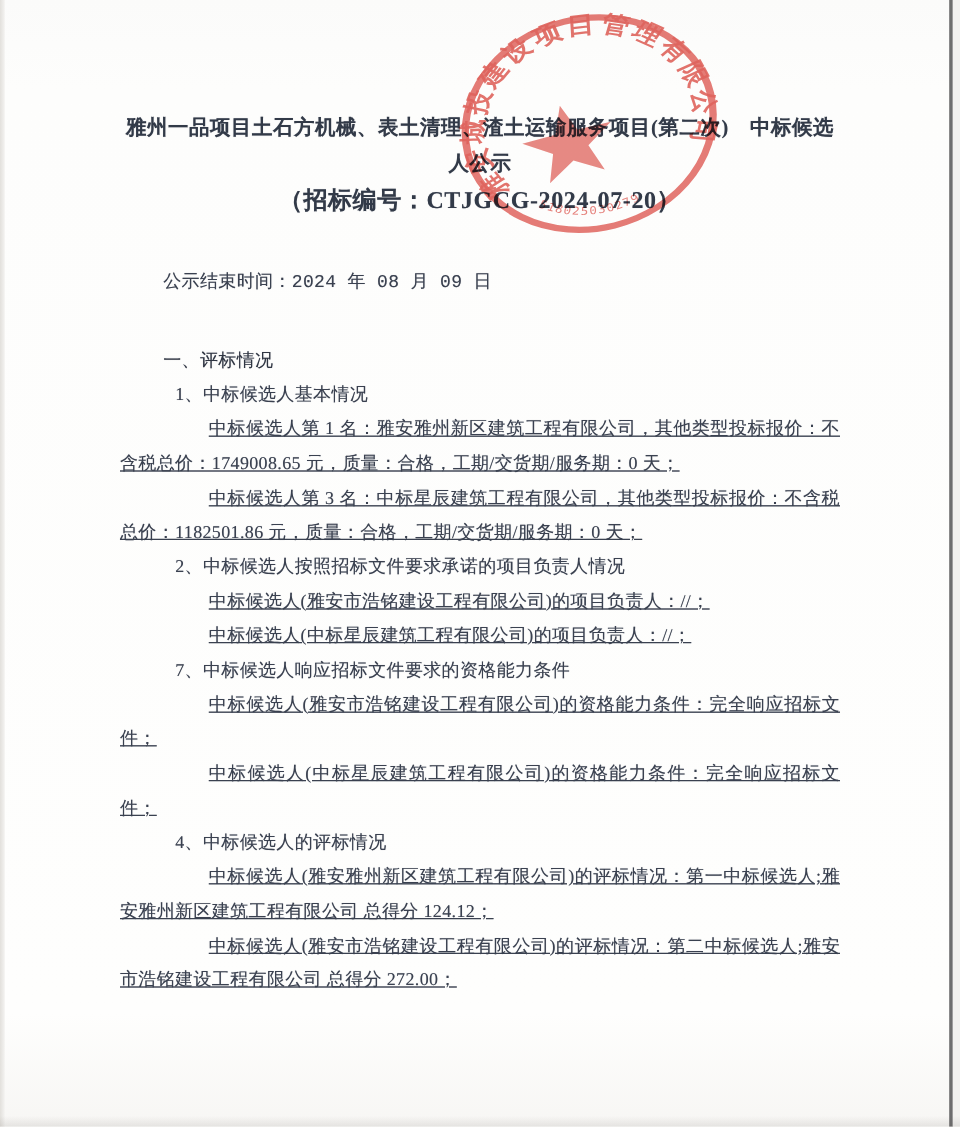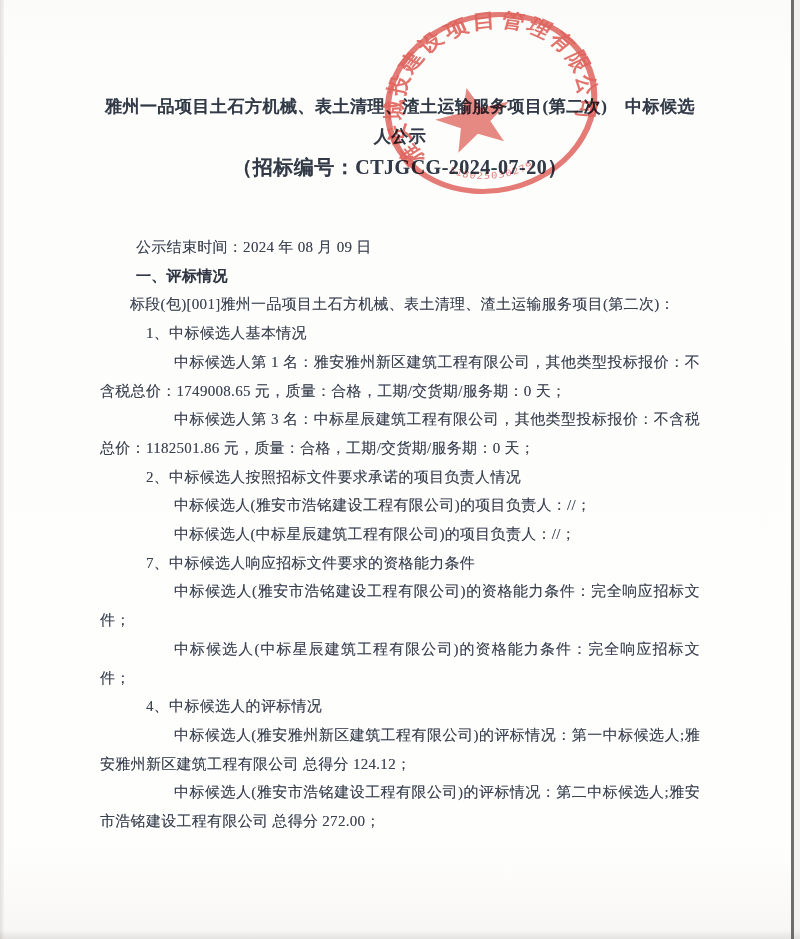--- a/index.html
+++ b/index.html
@@ -45,26 +45,26 @@
   }
   .tender-no{
     font-size:20px;font-weight:700;line-height:30px;
     text-align:center;letter-spacing:.5px;color:#323a48;
   }
   .line{
     margin:0;
     font-size:15px;line-height:28.7px;letter-spacing:.3px;
     text-align:justify;
   }
-  .first{margin-top:51px;}
-  .bold{font-weight:700;color:#2f3542;}
+  .first{margin-top:40px;font-family:Liberation Mono, monospace;}
+  .bold{font-weight:400;color:#2f3542;margin-top:36px;}
   .ind-2{text-indent:36px;}
   .ind-lot{text-indent:30px;}
   .ind-3{text-indent:46px;}
-  .ind-4{text-indent:74px;}
+  .ind-4{text-indent:74px;text-decoration:underline;}
   .seal{
     position:absolute;left:375px;top:4px;width:232px;height:198px;
     mix-blend-mode:multiply;opacity:.88;
     pointer-events:none;
   }
 </style>
 </head>
 <body>
 
 <div class="page">
@@ -74,21 +74,20 @@
     <div class="title">
       <div>雅州一品项目土石方机械、表土清理、渣土运输服务项目(第二次)　中标候选</div>
       <div>人公示</div>
     </div>
     <div class="tender-no">（招标编号：CTJGCG-2024-07-20）</div>
 
     <p class="line ind-2 first">公示结束时间：2024 年 08 月 09 日</p>
 
     <p class="line ind-2 bold">一、评标情况</p>
 
-    <p class="line ind-lot">标段(包)[001]雅州一品项目土石方机械、表土清理、渣土运输服务项目(第二次)：</p>
 
     <p class="line ind-3">1、中标候选人基本情况</p>
     <p class="line ind-4">中标候选人第 1 名：雅安雅州新区建筑工程有限公司，其他类型投标报价：不含税总价：1749008.65 元，质量：合格，工期/交货期/服务期：0 天；</p>
     <p class="line ind-4">中标候选人第 3 名：中标星辰建筑工程有限公司，其他类型投标报价：不含税总价：1182501.86 元，质量：合格，工期/交货期/服务期：0 天；</p>
 
     <p class="line ind-3">2、中标候选人按照招标文件要求承诺的项目负责人情况</p>
     <p class="line ind-4">中标候选人(雅安市浩铭建设工程有限公司)的项目负责人：//；</p>
     <p class="line ind-4">中标候选人(中标星辰建筑工程有限公司)的项目负责人：//；</p>
 
     <p class="line ind-3">7、中标候选人响应招标文件要求的资格能力条件</p>

